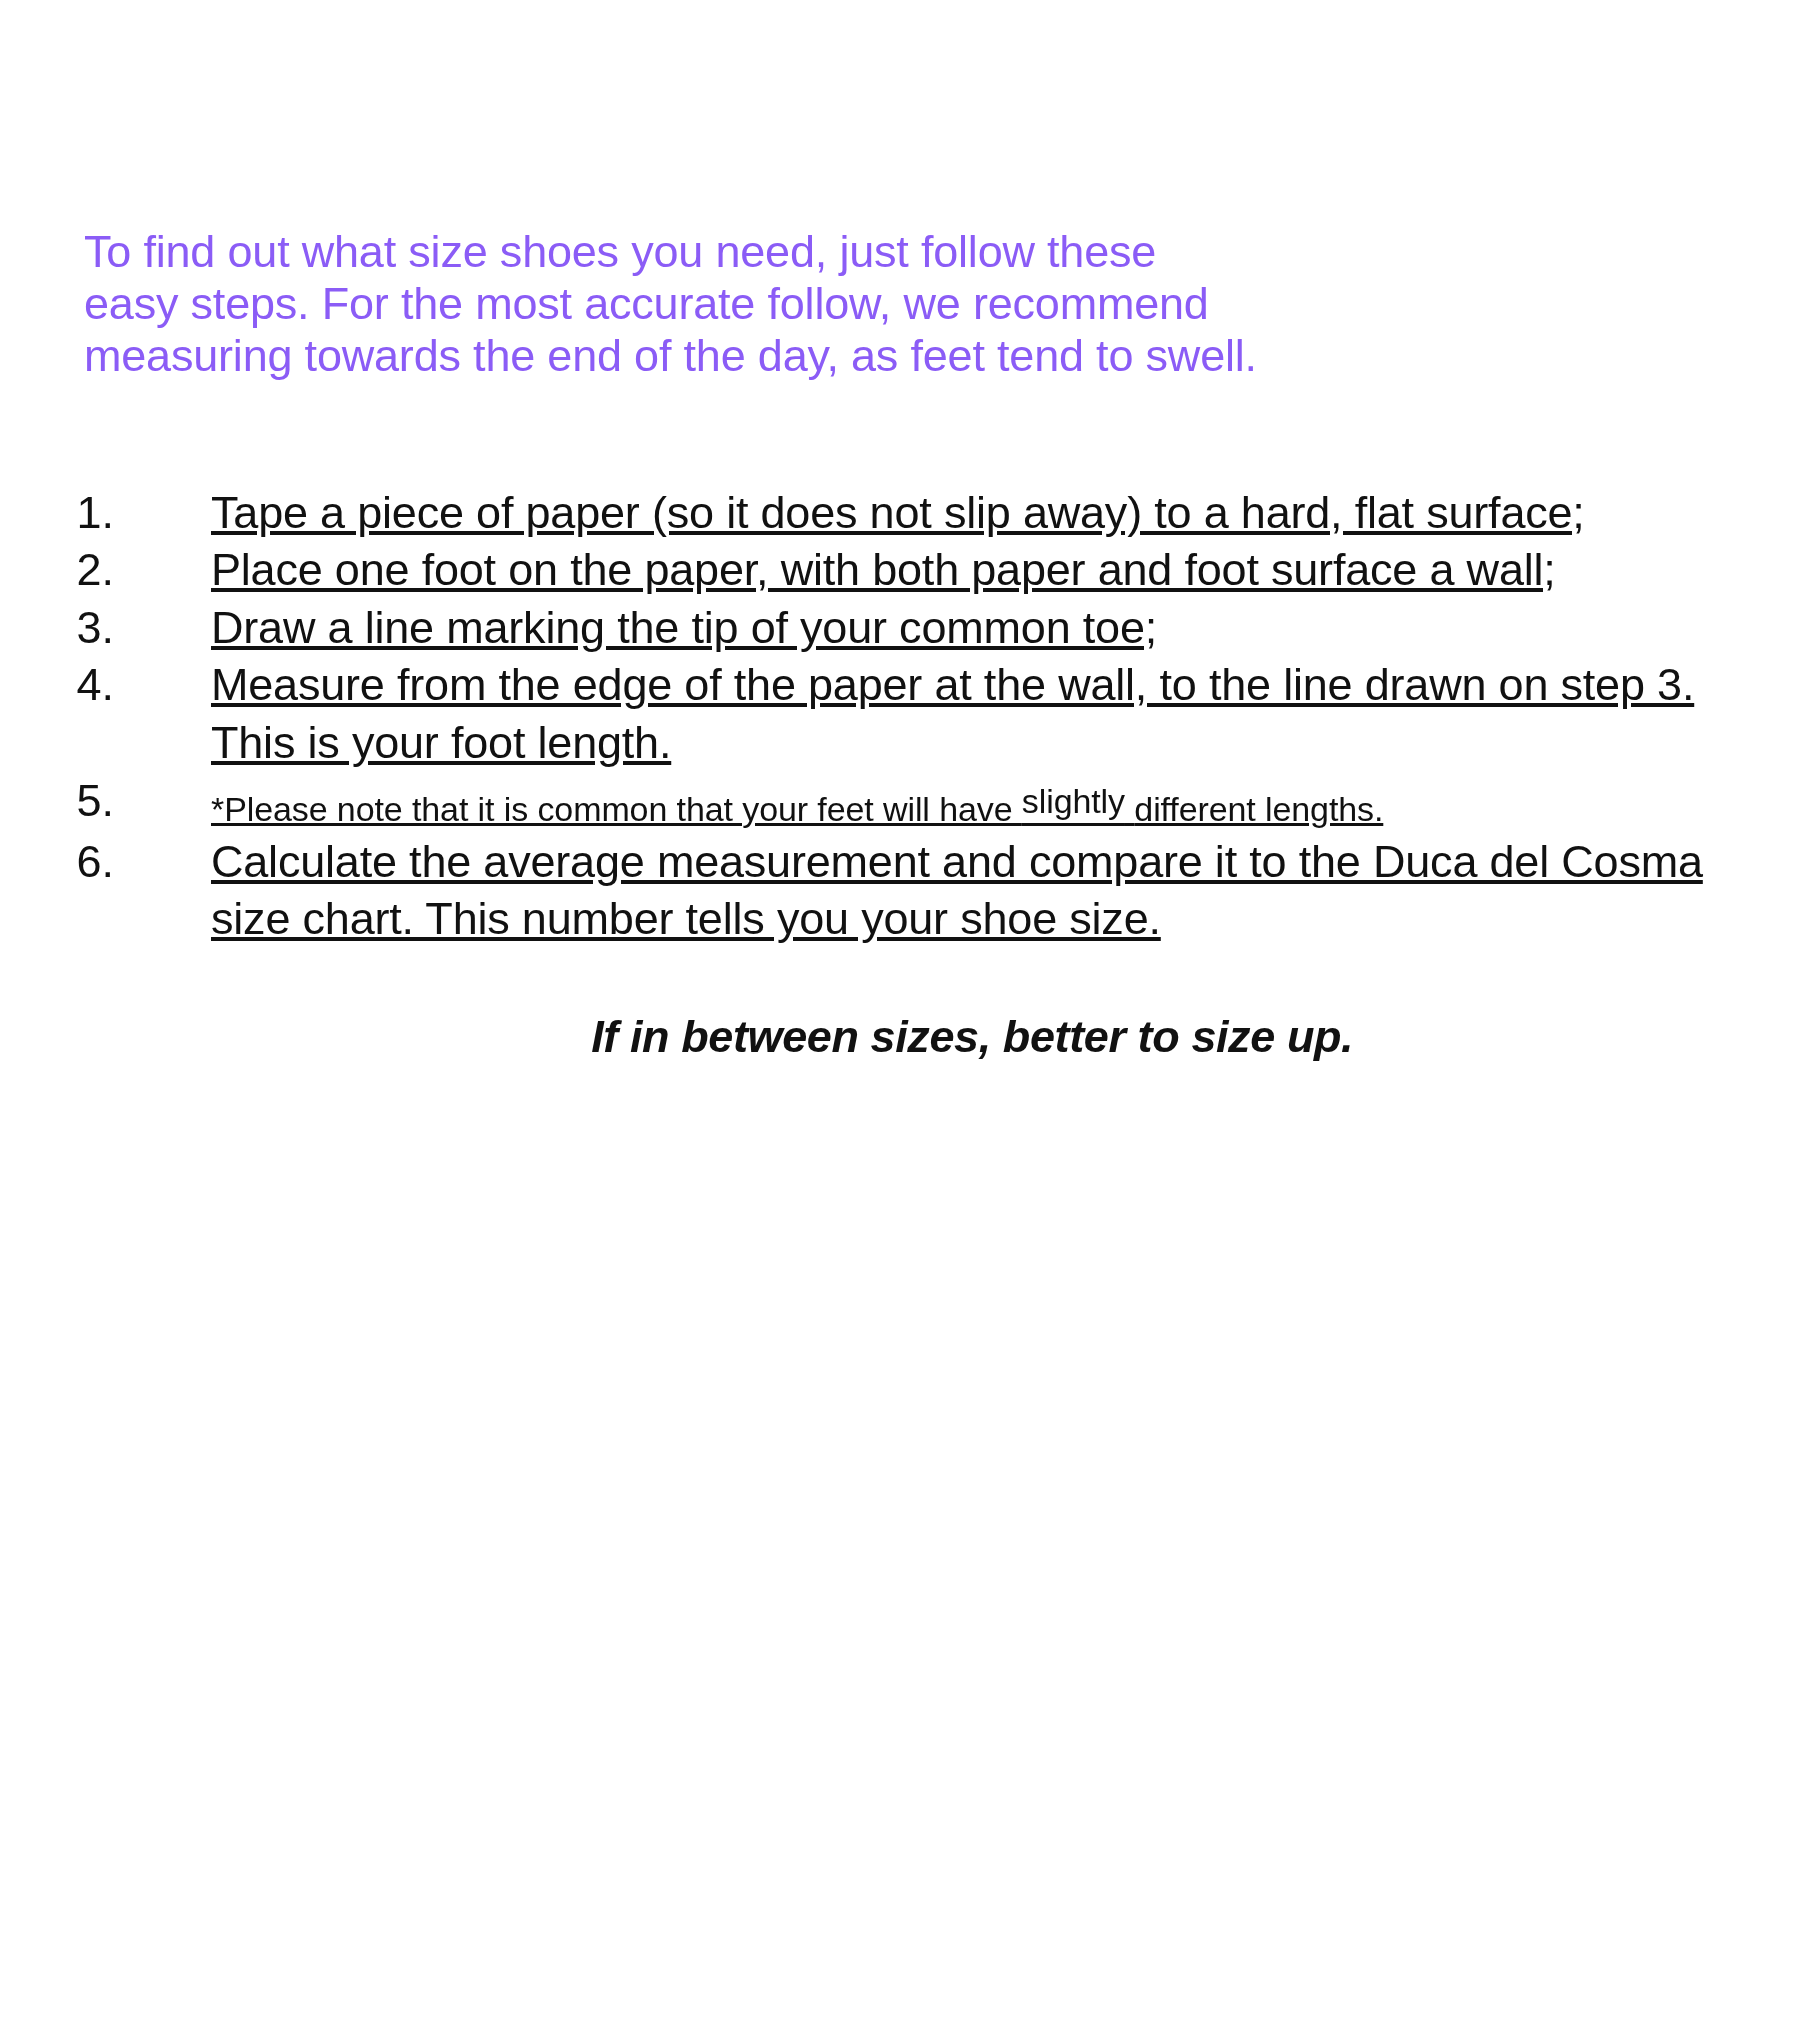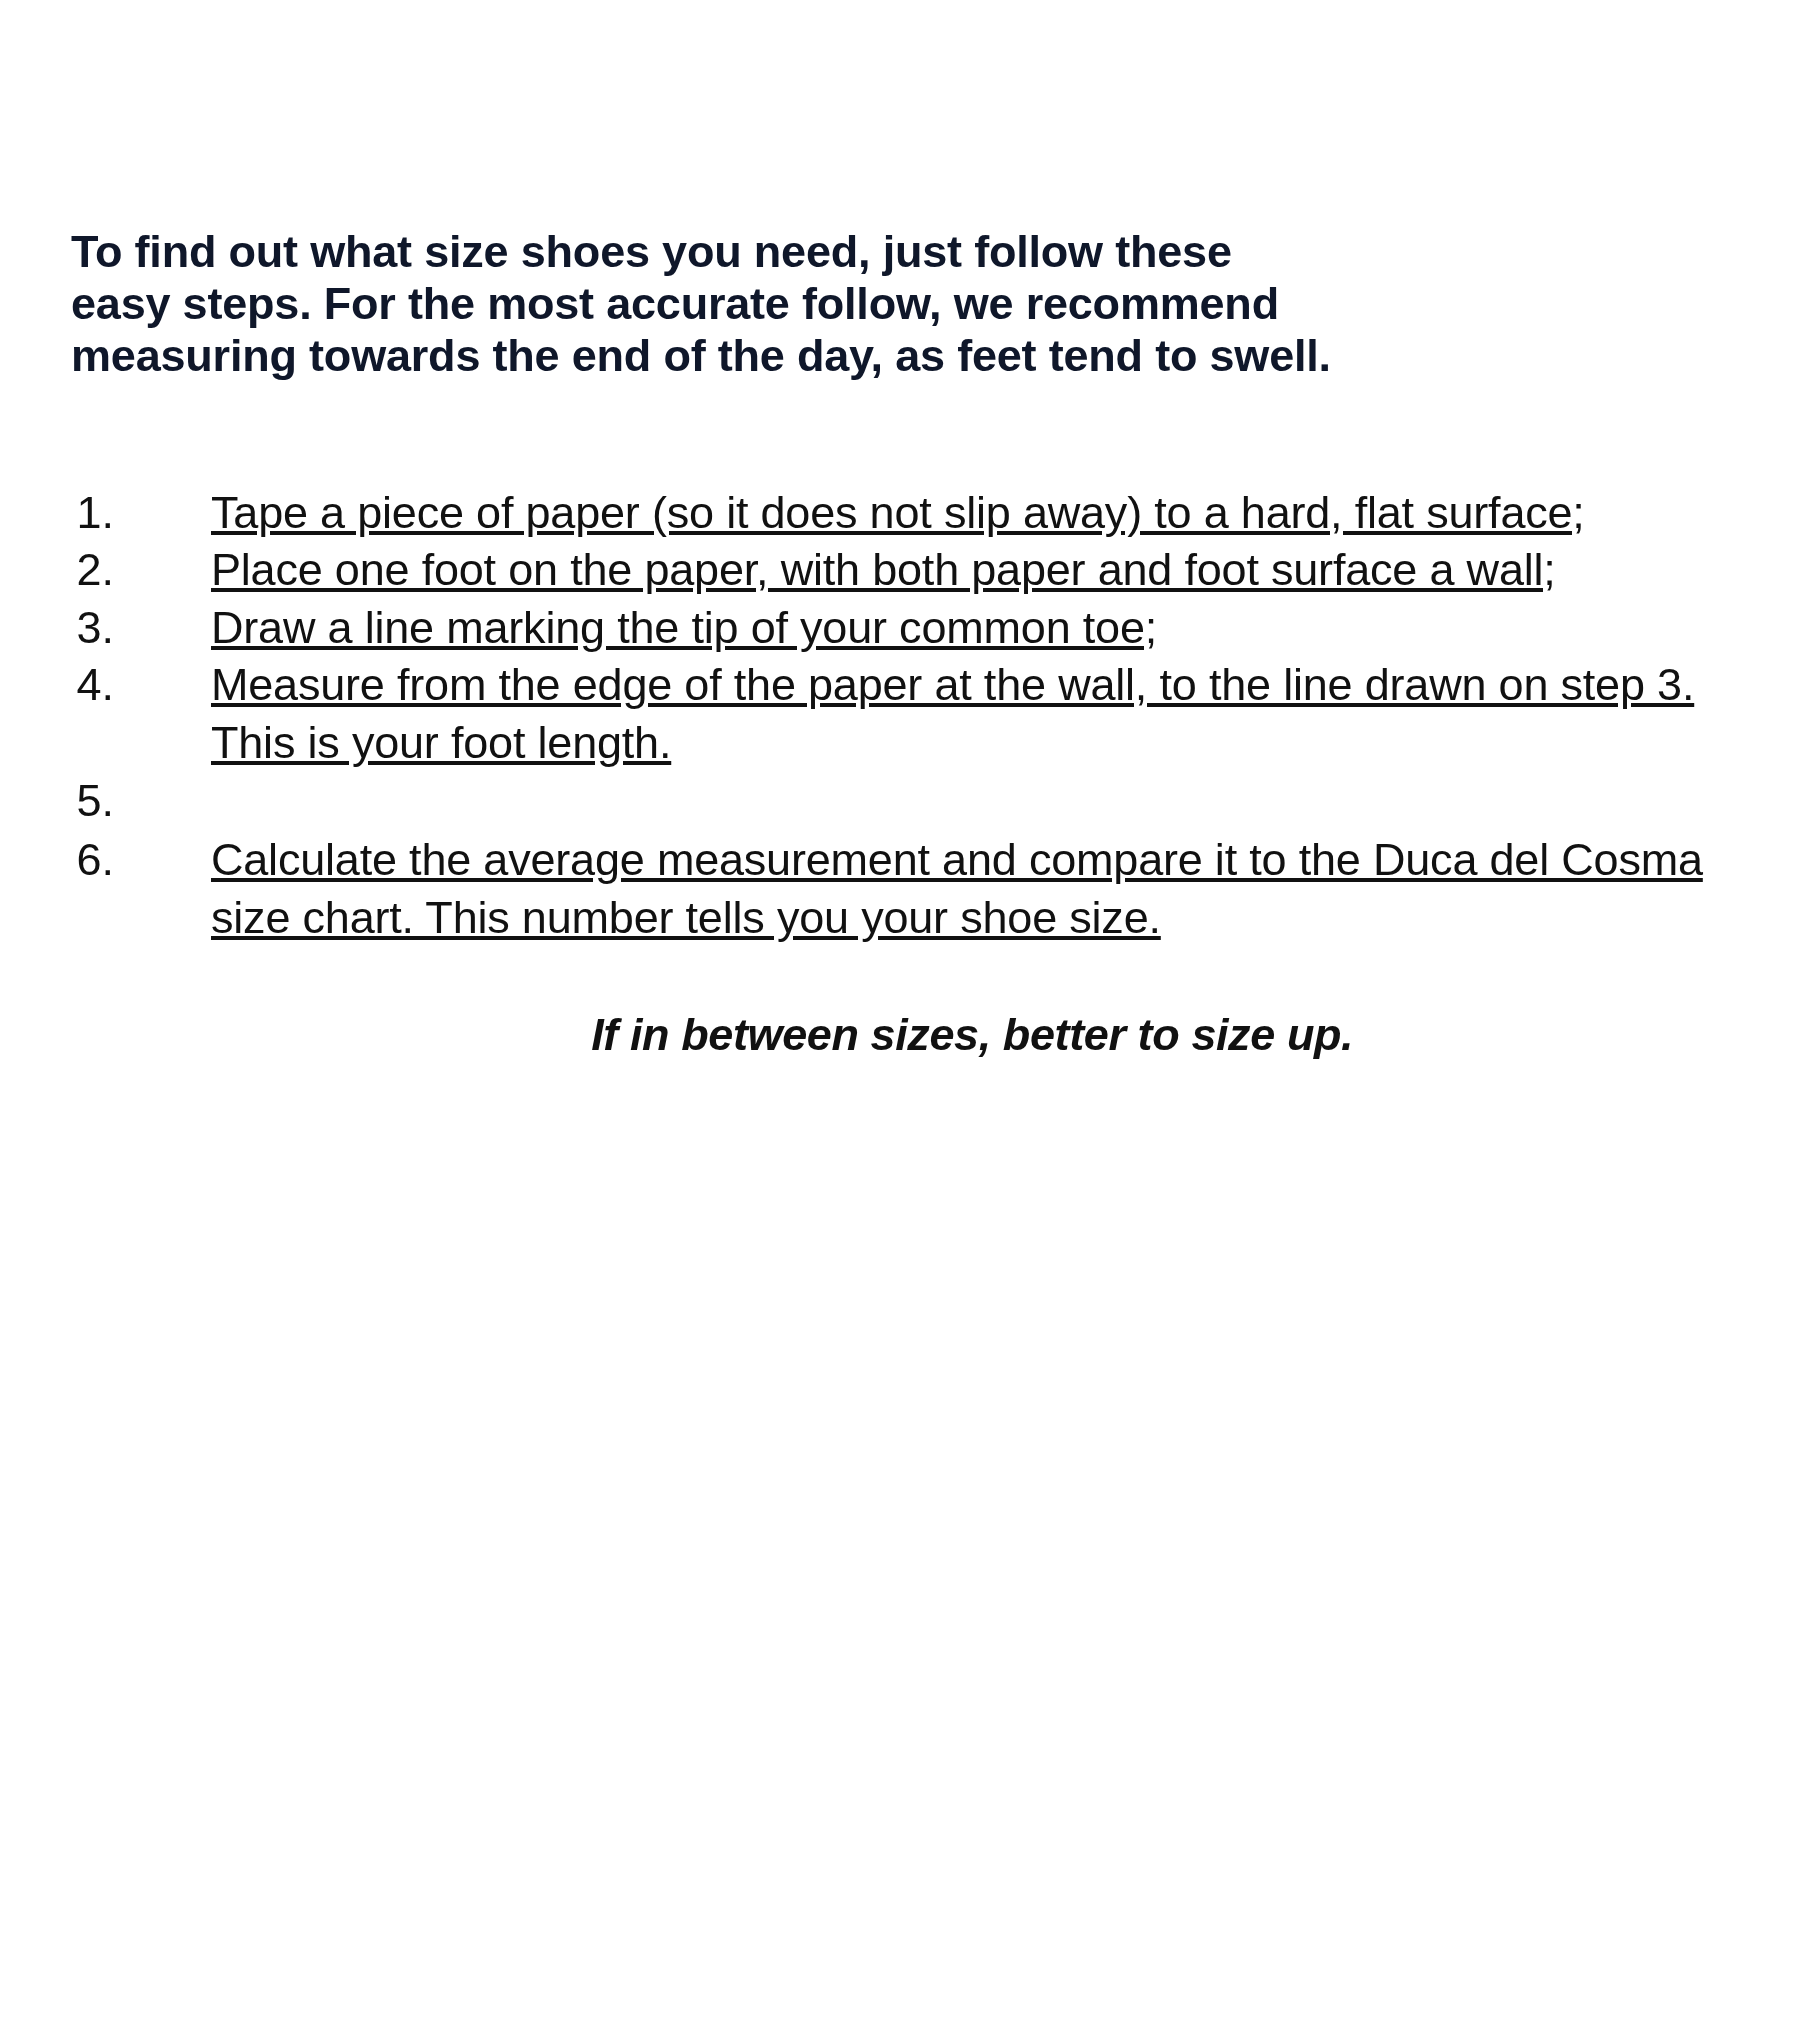--- a/index.html
+++ b/index.html
@@ -18,24 +18,23 @@
     position: relative;
     width: 1809px;
     height: 2035px;
     box-sizing: border-box;
     padding: 226px 81px 0 71px;
   }
   .intro {
     font-size: 45px;
     line-height: 1.16;
     letter-spacing: -0.2px;
-    color: #0f172a;
+    color: #8b5cf6;
     max-width: 1683px;
-    margin: 0 0 0 0;
-    font-weight: bold;
+    margin: 0 0 0 13px;
   }
   .intro-line {
     display: block;
   }
   .steps {
     margin-top: 101px;
   }
   .step {
     display: flex;
     align-items: flex-start;
@@ -112,20 +111,24 @@
     </div>
 
     <div class="step">
       <div class="step-num">4.</div>
       <div class="step-body">Measure from the edge of the paper at the wall, to the line drawn on step 3. This is your foot length.</div>
     </div>
 
     <div class="step">
       <div class="step-num">5.</div>
       <div class="step-body">
+        <div class="step-note">
+          <span>*Please note that it is common that your feet will have </span><span class="raised">slightly</span>
+          <span>different lengths.</span>
+        </div>
       </div>
     </div>
 
     <div class="step spaced">
       <div class="step-num">6.</div>
       <div class="step-body">Calculate the average measurement and compare it to the Duca del Cosma size chart. This number tells you your shoe size.</div>
     </div>
 
   </div>
 

